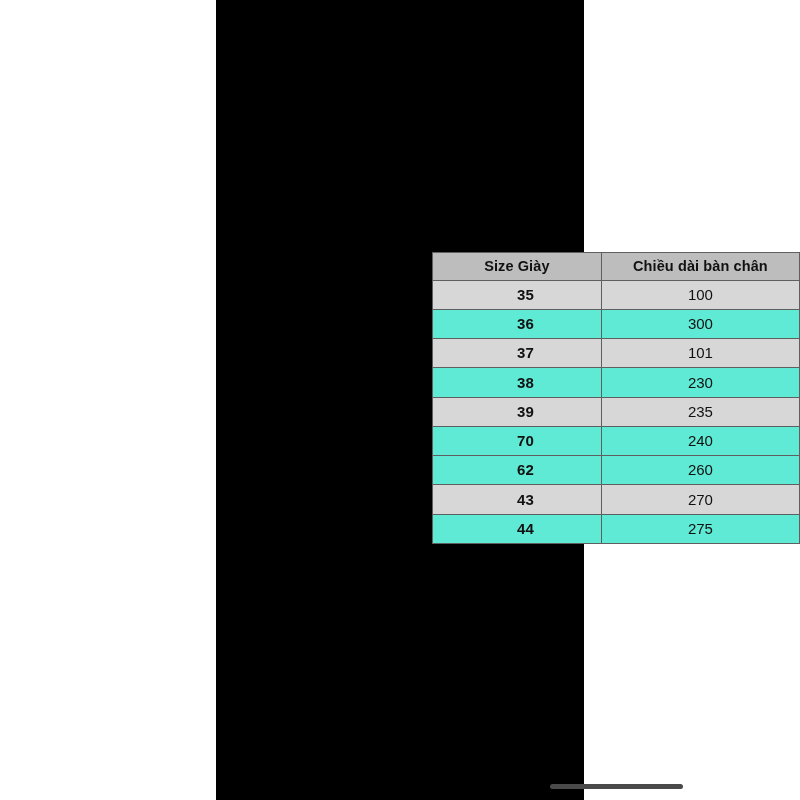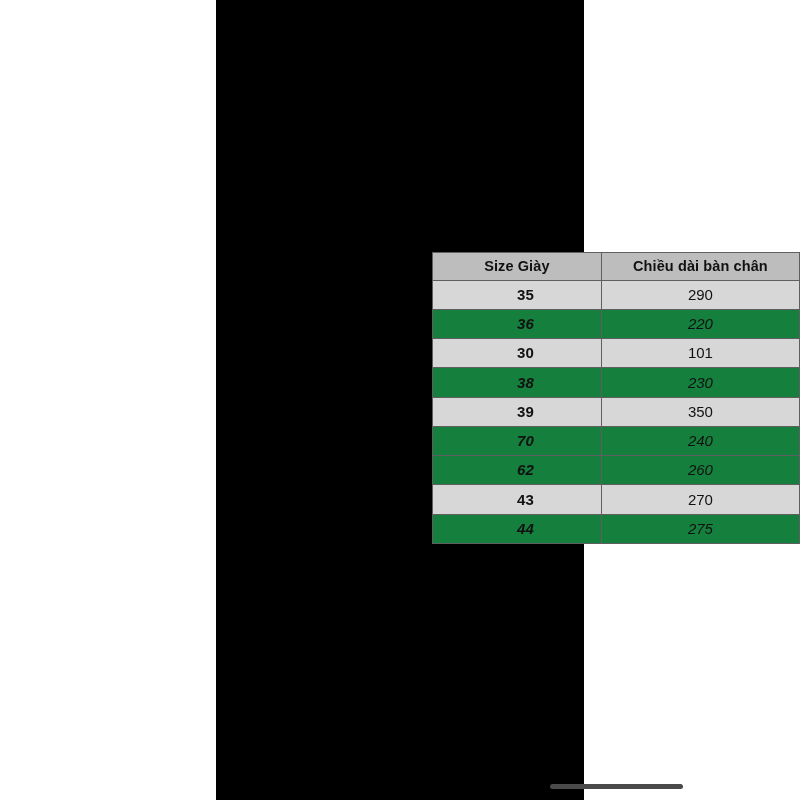--- a/index.html
+++ b/index.html
@@ -68,21 +68,21 @@
   }
 
   table.size-table thead th {
     background: #bdbdbd;
     font-size: 14.5px;
     font-weight: bold;
     letter-spacing: 0.1px;
   }
 
   table.size-table tbody tr.row-light td { background: #d7d7d7; }
-  table.size-table tbody tr.row-dark  td { background: #15803d; font-style: italic; }
+  table.size-table tbody tr.row-dark  td { background: #5eead4; }
 
   table.size-table td.cell-size {
     font-size: 15px;
     font-weight: bold;
     padding-left: 17px;
   }
   table.size-table td.cell-length {
     font-size: 15px;
     font-weight: normal;
   }
@@ -113,37 +113,37 @@
         </colgroup>
         <thead>
           <tr>
             <th>Size Giày</th>
             <th>Chiều dài bàn chân</th>
           </tr>
         </thead>
         <tbody>
           <tr class="row-light">
             <td class="cell-size">35</td>
-            <td class="cell-length">290</td>
+            <td class="cell-length">100</td>
           </tr>
           <tr class="row-dark">
             <td class="cell-size">36</td>
-            <td class="cell-length">220</td>
+            <td class="cell-length">300</td>
           </tr>
           <tr class="row-light">
-            <td class="cell-size">30</td>
+            <td class="cell-size">37</td>
             <td class="cell-length">101</td>
           </tr>
           <tr class="row-dark">
             <td class="cell-size">38</td>
             <td class="cell-length">230</td>
           </tr>
           <tr class="row-light">
             <td class="cell-size">39</td>
-            <td class="cell-length">350</td>
+            <td class="cell-length">235</td>
           </tr>
           <tr class="row-dark">
             <td class="cell-size">70</td>
             <td class="cell-length">240</td>
           </tr>
           <tr class="row-dark">
             <td class="cell-size">62</td>
             <td class="cell-length">260</td>
           </tr>
           <tr class="row-light">

